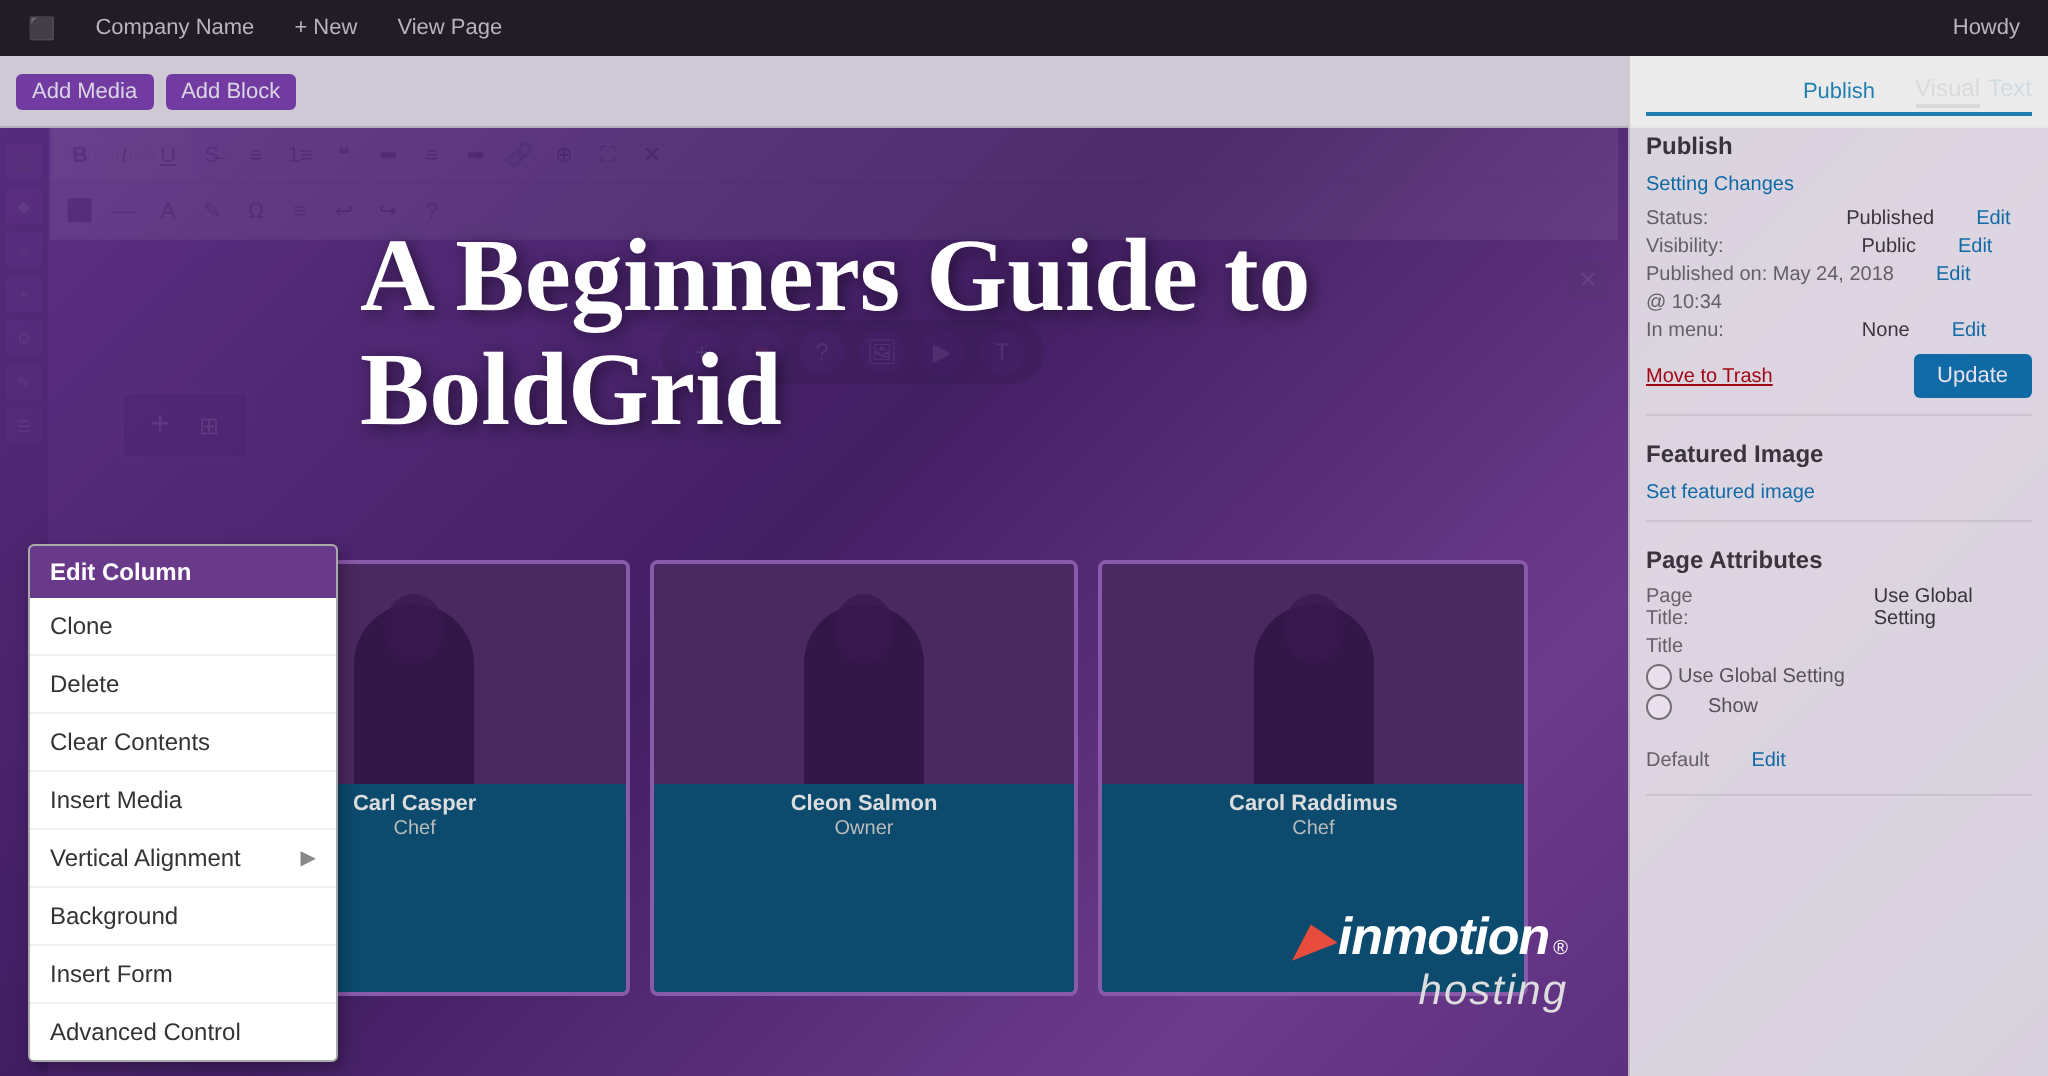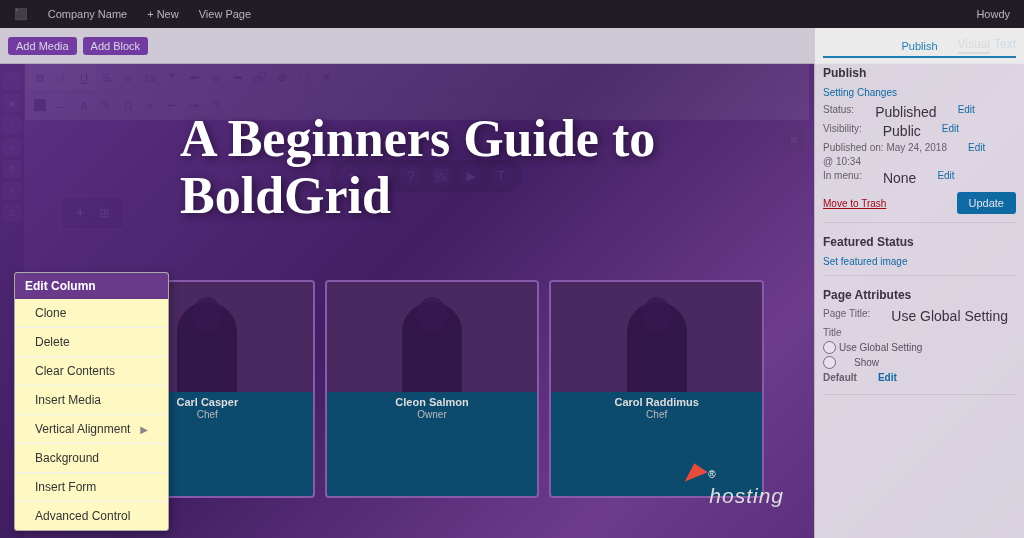--- a/index.html
+++ b/index.html
@@ -197,21 +197,22 @@
       align-items: flex-start;
       gap: 21px;
       margin-bottom: 3px;
     }
     .sidebar-label {
       color: #666;
       font-size: 10px;
     }
     .sidebar-value {
       color: #333;
-      font-size: 14px;
+      font-size: 10px;
+      margin-left: 48px;
     }
     .sidebar-link {
       color: #0073aa;
       font-size: 10px;
       text-decoration: none;
     }
     .publish-btn {
       background: #0073aa;
       color: white;
       border: none;
@@ -245,36 +246,36 @@
       color: #0073aa;
       border-bottom-color: #0073aa;
     }
 
     
     .edit-column-menu {
       position: absolute;
       top: 272px;
       left: 14px;
       width: 155px;
-      background: #fef9c3;
+      background: #ffffff;
       border: 1px solid #aaa;
       border-radius: 3px;
       box-shadow: 2px 3px 8px rgba(0,0,0,0.3);
       z-index: 100;
       overflow: hidden;
     }
     .menu-header {
       background: #6a3a8a;
       color: white;
       font-size: 12px;
       font-weight: bold;
       padding: 6px 10px;
     }
     .menu-item {
-      padding: 7px 20px;
+      padding: 7px 10px;
       font-size: 12px;
       color: #333;
       border-bottom: 1px solid #f0f0f0;
       cursor: pointer;
       display: flex;
       align-items: center;
       justify-content: space-between;
     }
     .menu-item:last-child {
       border-bottom: none;
@@ -565,20 +566,21 @@
   <div class="main-title">
     <h1>
       <span>A Beginners Guide to</span><br>
       <span>BoldGrid</span>
     </h1>
   </div>
 
   <div class="inmotion-logo">
     <div style="display:flex; align-items:baseline; gap:2px;">
       <span style="color:#e74c3c; font-size:22px; font-weight:900; font-style:italic; transform:skewX(-15deg); display:inline-block;">▶</span>
+      <span class="inmotion-text">inmotion</span>
       <span style="color:white; font-size:10px; vertical-align:super;">®</span>
     </div>
     <div style="text-align:right;">
       <span class="inmotion-hosting">hosting</span>
     </div>
   </div>
 
   <div class="right-sidebar">
     <div class="sidebar-tabs">
       <div class="sidebar-tab active">Publish</div>
@@ -611,42 +613,42 @@
         <span class="sidebar-value">None</span>
         <a href="#" class="sidebar-link">Edit</a>
       </div>
       <div style="display:flex; justify-content:space-between; align-items:center; margin-top:6px;">
         <button class="trash-btn">Move to Trash</button>
         <button class="publish-btn">Update</button>
       </div>
     </div>
 
     <div class="sidebar-section">
-      <div class="sidebar-title">Featured Status</div>
+      <div class="sidebar-title">Featured Image</div>
       <a href="#" class="sidebar-link">Set featured image</a>
     </div>
 
     <div class="sidebar-section">
       <div class="sidebar-title">Page Attributes</div>
       <div class="sidebar-row">
         <span class="sidebar-label">Page Title:</span>
         <span class="sidebar-value">Use Global Setting</span>
       </div>
       <div class="sidebar-label">Title</div>
       <div style="display:flex; flex-direction:column; gap:2px; margin-top:3px; font-size:10px; color:#555;">
         <div style="display:flex; align-items:center; gap:3px;">
           <input type="radio" name="title_opt" style="">
           <span>Use Global Setting</span>
         </div>
         <div style="display:flex; align-items:center; gap:18px;">
           <input type="radio" name="title_opt" style="">
           <span>Show</span>
         </div>
       </div>
-      <div class="sidebar-row" style="margin-top:3px;font-weight:bold;">
+      <div class="sidebar-row" style="margin-top:15px;">
         <span class="sidebar-label">Default</span>
         <a href="#" class="sidebar-link">Edit</a>
       </div>
     </div>
   </div>
 
   <div class="edit-column-menu">
     <div class="menu-header">Edit Column</div>
     <div class="menu-item">
       <span>Clone</span>

